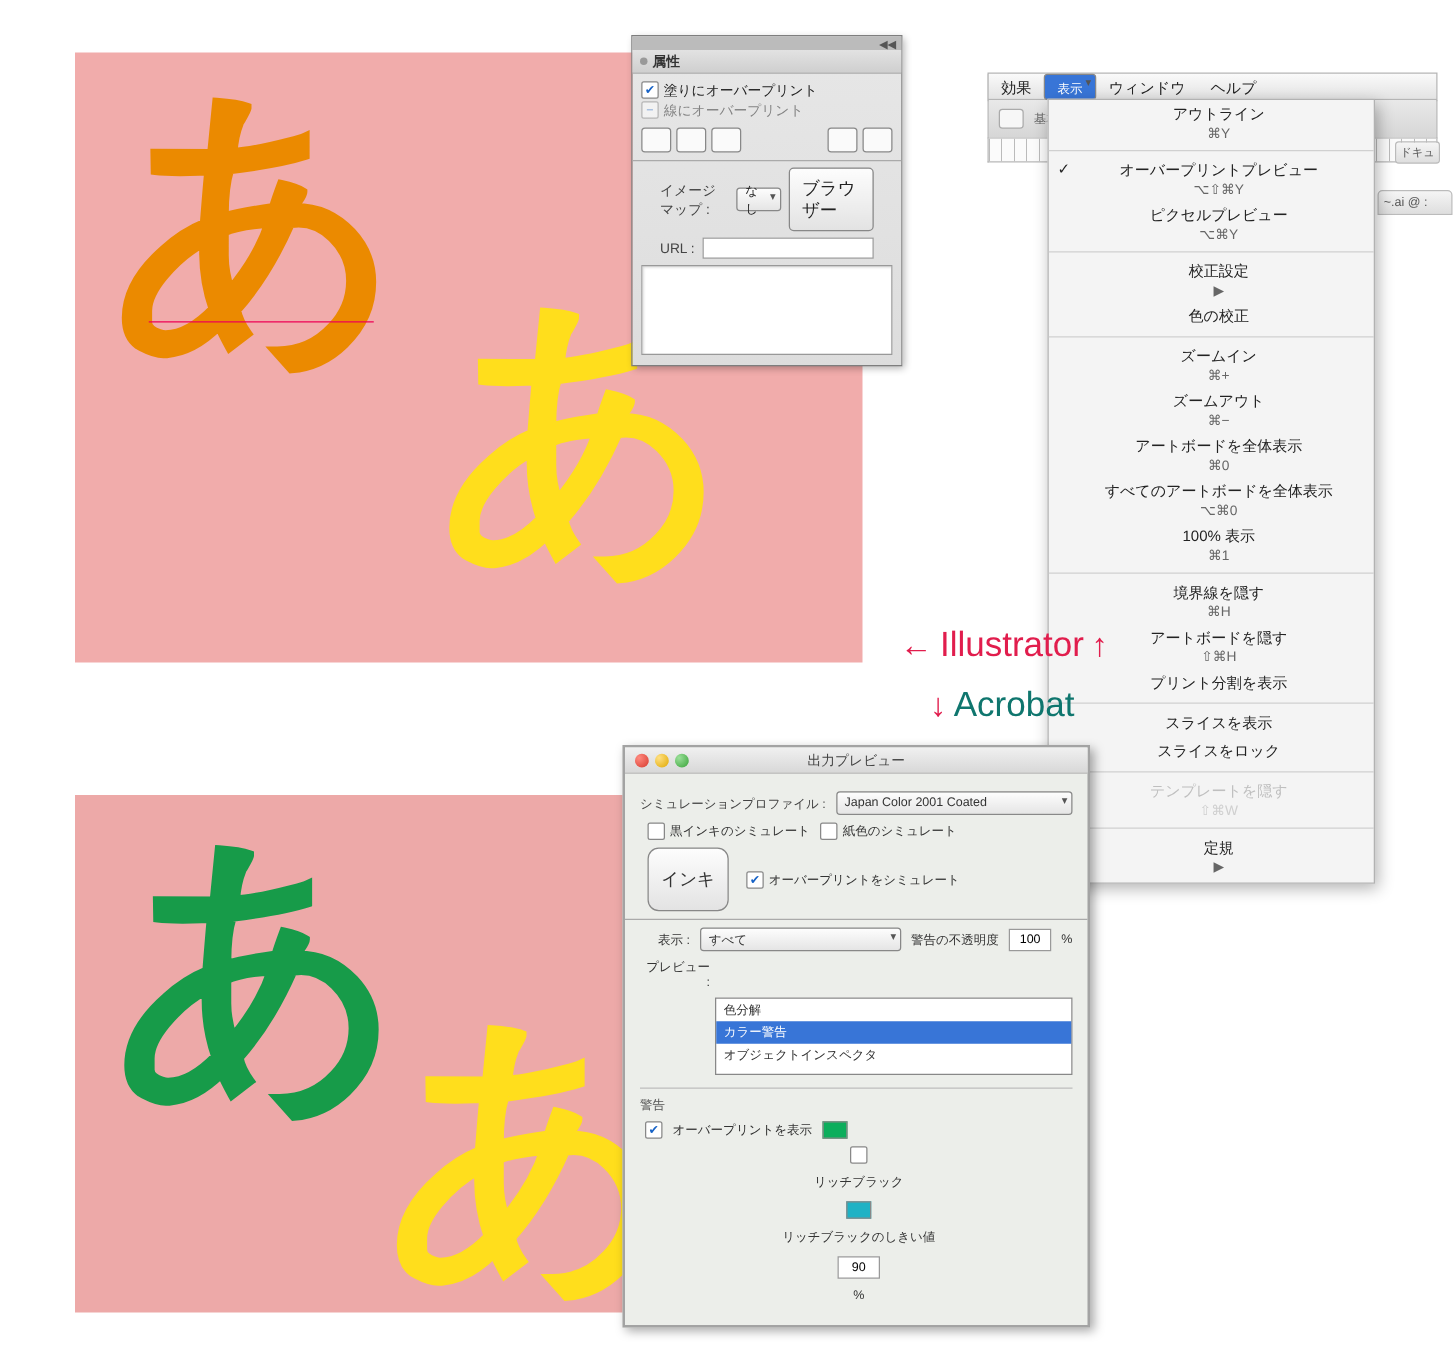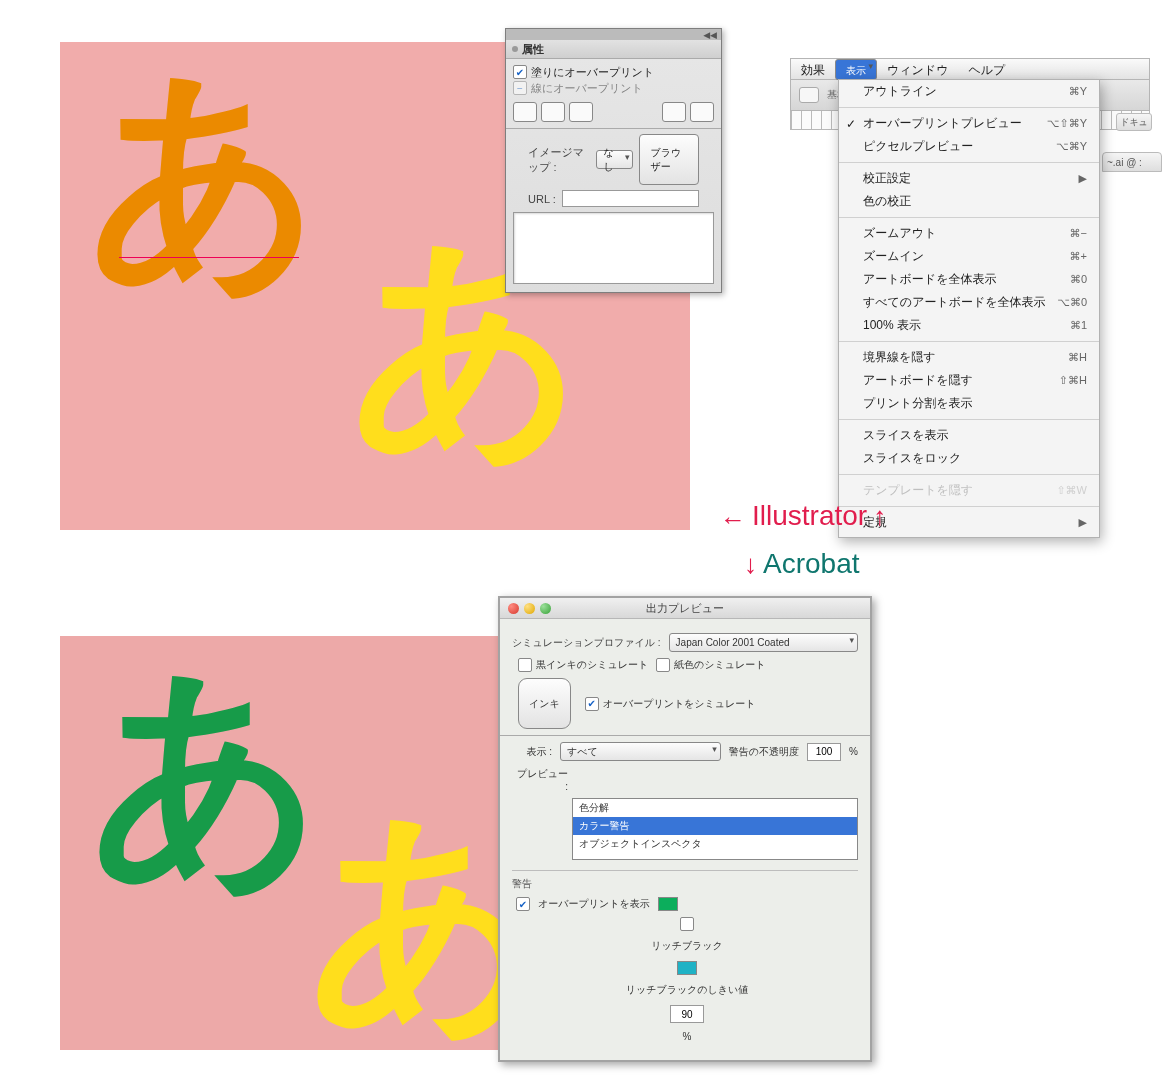--- a/index.html
+++ b/index.html
@@ -84,21 +84,21 @@
   .sel{
     height:17px;border:1px solid #888;border-radius:3px;
     background:linear-gradient(#fdfdfd,#e5e5e5);
     padding:0 14px 0 6px;
     position:relative;font-size:10px;display:flex;align-items:center;
   }
   .sel::after{content:"▾";position:absolute;right:3px;top:1px;font-size:9px;color:#555;}
   .btn{
     height:17px;border:1px solid #888;border-radius:4px;
     background:linear-gradient(#fdfdfd,#e3e3e3);
-    padding:16px 10px;font-size:10px;display:inline-flex;align-items:center;
+    padding:16px 10px;font-size:14px;display:inline-flex;align-items:center;
   }
   .txtfield{
     height:15px;border:1px solid #999;background:#fff;
     padding:0 4px;font-size:10px;display:flex;align-items:center;flex:1;
   }
   .txtarea{
     height:70px;border:1px solid #999;background:#fff;box-shadow:inset 1px 1px 2px rgba(0,0,0,.15);
   }
 
   
@@ -123,21 +123,21 @@
   }
   .dropdown{
     width:260px;
     background:var(--mac-menu-bg);
     border:1px solid #b2b2b2;
     box-shadow:2px 4px 12px rgba(0,0,0,.3);
     font-size:12px;
   }
   .dropdown .dm{
     display:flex;align-items:center;justify-content:space-between;
-    padding:3px 12px 3px 24px;position:relative;color:#222;
+    padding:3px 12px 3px 24px;position:relative;color:#222;flex-direction:column;
   }
   .dropdown .dm .check{position:absolute;left:7px;}
   .dropdown .dm .sc{color:#666;font-size:11px;}
   .dropdown .dm.dis{color:#bfbfbf;}
   .dropdown .dm.dis .sc{color:#cfcfcf;}
   .dropdown .sep{height:1px;background:#d0d0d0;margin:4px 0;}
 
   
   .annot{
     font-size:28px;
@@ -278,26 +278,26 @@
   <div class="dm">
     <span>校正設定</span>
       <span class="sc">▶</span>
   </div>
   <div class="dm">
     <span>色の校正</span>
       <span class="sc"></span>
   </div>
   <div class="sep"></div>
   <div class="dm">
+    <span>ズームイン</span>
+      <span class="sc">⌘+</span>
+  </div>
+  <div class="dm">
     <span>ズームアウト</span>
       <span class="sc">⌘−</span>
-  </div>
-  <div class="dm">
-    <span>ズームイン</span>
-      <span class="sc">⌘+</span>
   </div>
   <div class="dm">
     <span>アートボードを全体表示</span>
       <span class="sc">⌘0</span>
   </div>
   <div class="dm">
     <span>すべてのアートボードを全体表示</span>
       <span class="sc">⌥⌘0</span>
   </div>
   <div class="dm">

